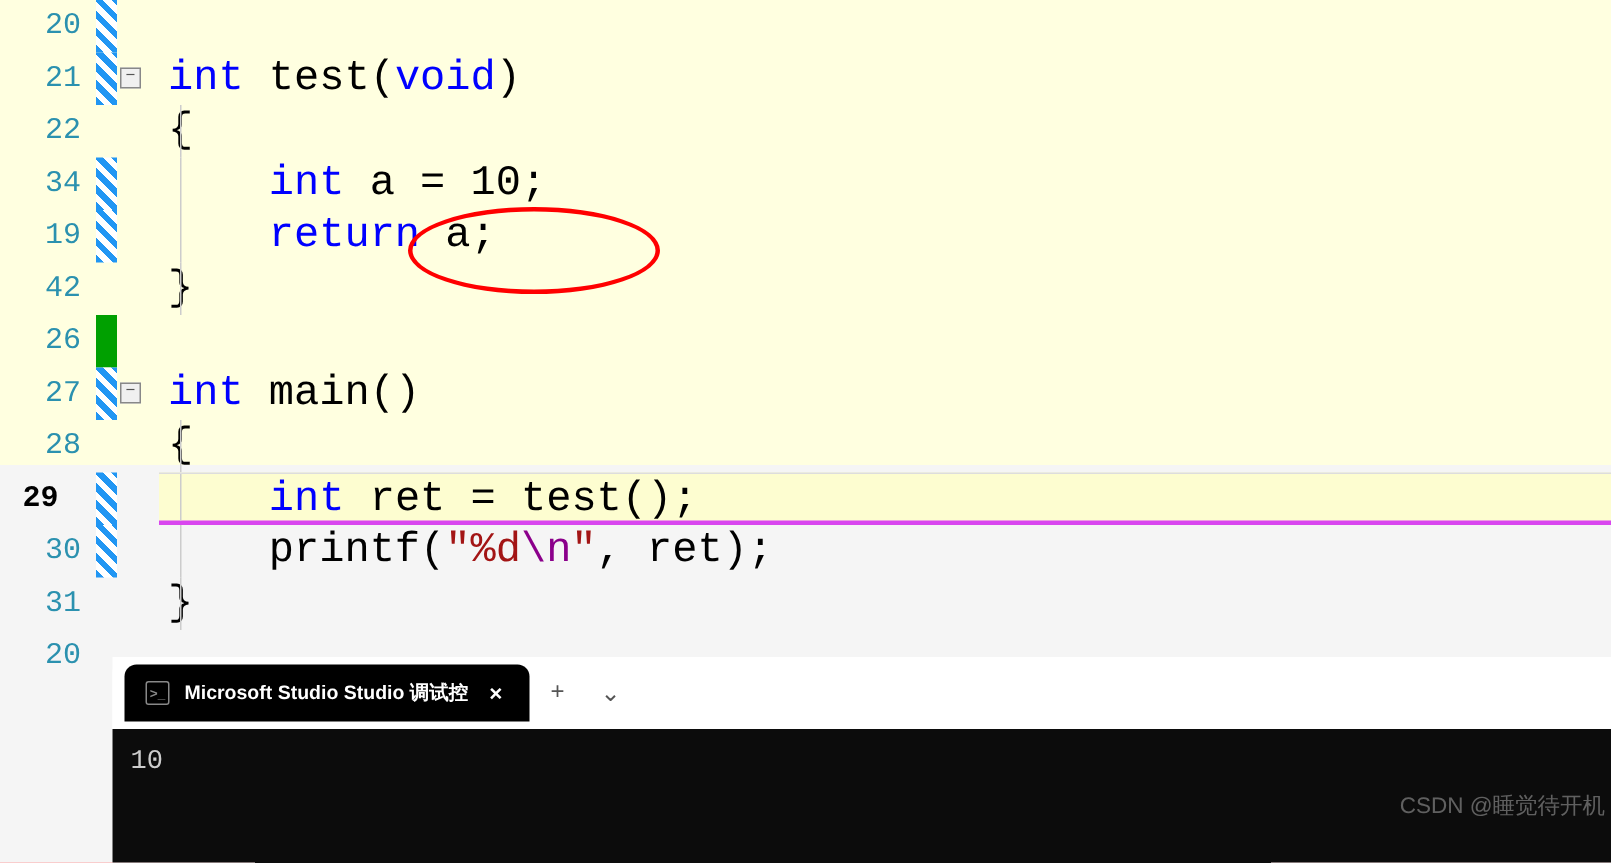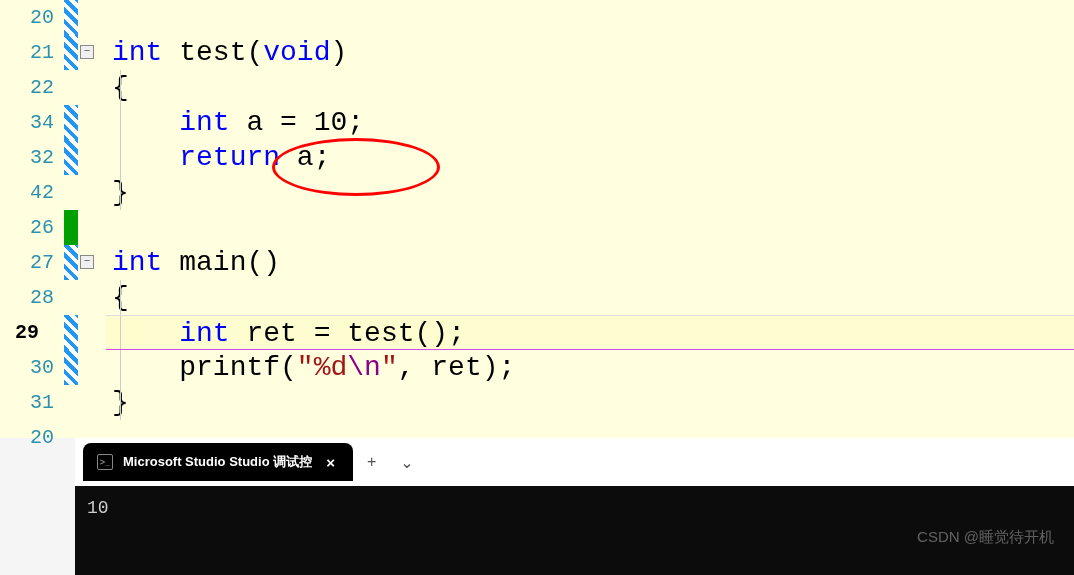--- a/index.html
+++ b/index.html
@@ -7,21 +7,21 @@
       font-family: 'Consolas', 'Courier New', monospace;
       background: #f5f5f5;
       width: 1074px;
       height: 575px;
       overflow: hidden;
       position: relative;
     }
     .editor {
       display: flex;
       background: #fca5a5;
-      height: 438px;
+      height: 310px;
       position: relative;
     }
     .gutter {
       width: 64px;
       background: #ffffe0;
       text-align: right;
       padding-right: 10px;
       color: #2b91af;
       font-size: 20px;
       line-height: 35px;
@@ -66,21 +66,21 @@
       cursor: pointer;
     }
     .code-area {
       flex: 1;
       background: #ffffe0;
       font-size: 28px;
       line-height: 35px;
       position: relative;
     }
     .code-line { height: 35px; white-space: pre; padding-left: 6px; position: relative; }
-    .hl-line { background: #fdfdd0; border-top: 1px solid #ddd; border-bottom: 1px solid #d946ef; }
+    .hl-line { background: #fdfdd0; border-top: 1px solid #ddd; border-bottom: 3px solid #d946ef; }
     .kw { color: #0000ff; }
     .type { color: #0000ff; }
     .str { color: #a31515; }
     .esc { color: #8b008b; }
     .punct { color: #000; }
     .ident { color: #000; }
     .vb { position: absolute; width: 1px; background: #ccc; top: 0; bottom: 0; }
     .vb1 { left: 14px; }
     
     .ellipse {
@@ -149,38 +149,38 @@
     .term-body {
       flex: 1;
       background: #0c0c0c;
       color: #ccc;
       font-family: 'Consolas', 'Courier New', monospace;
       font-size: 18px;
       padding: 12px;
     }
     .watermark {
       position: absolute;
-      right: 20px;
+      right: 4px;
       bottom: 28px;
       color: rgba(200,200,200,0.45);
       font-family: 'Microsoft YaHei', Arial, sans-serif;
       font-size: 15px;
       z-index: 50;
     }
   </style>
 </head>
 <body>
 
 <div class="editor">
   <div class="gutter" id="gutter">
       <div class="gutter-line">20</div>
       <div class="gutter-line">21</div>
       <div class="gutter-line">22</div>
       <div class="gutter-line">34</div>
-      <div class="gutter-line">32</div>
+      <div class="gutter-line">19</div>
       <div class="gutter-line">42</div>
       <div class="gutter-line">26</div>
       <div class="gutter-line">27</div>
       <div class="gutter-line">28</div>
       <div class="gutter-line ln-29">29</div>
       <div class="gutter-line">30</div>
       <div class="gutter-line">31</div>
       <div class="gutter-line">20</div>
     </div>
   <div class="change-bar" id="changebar">

